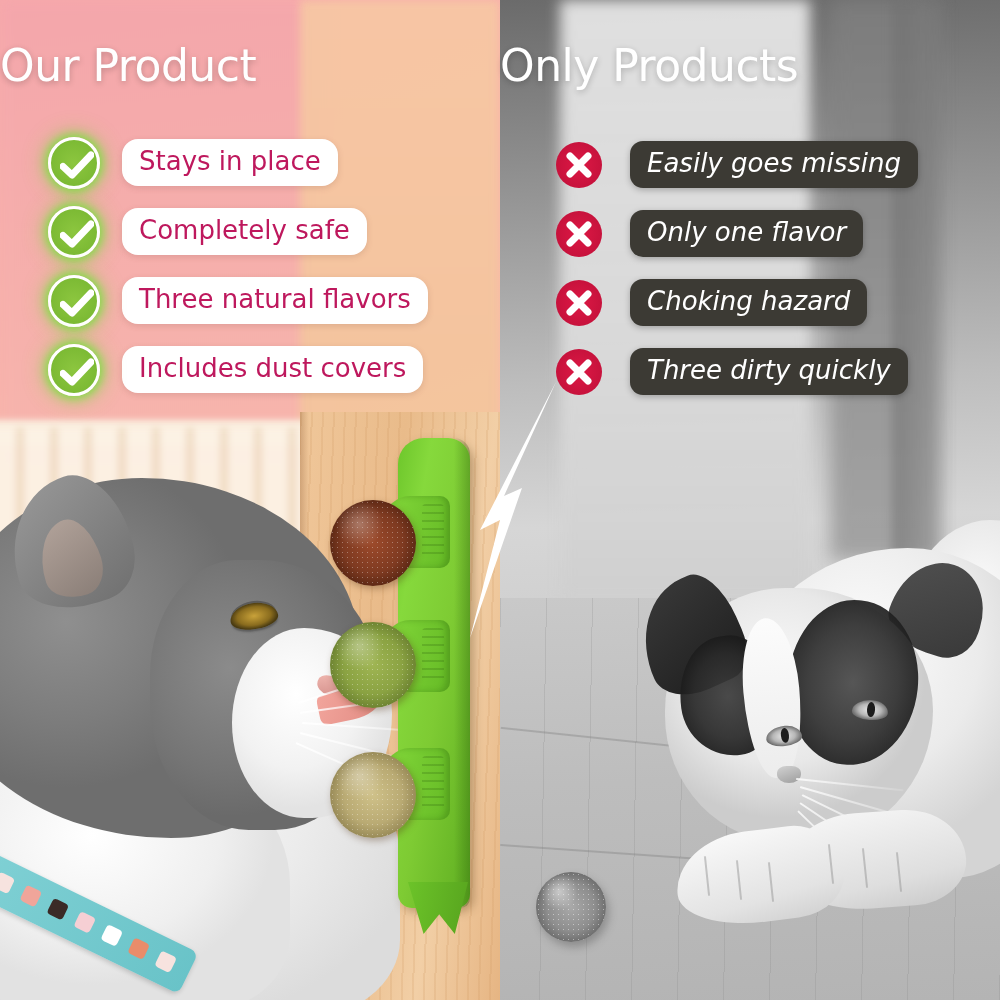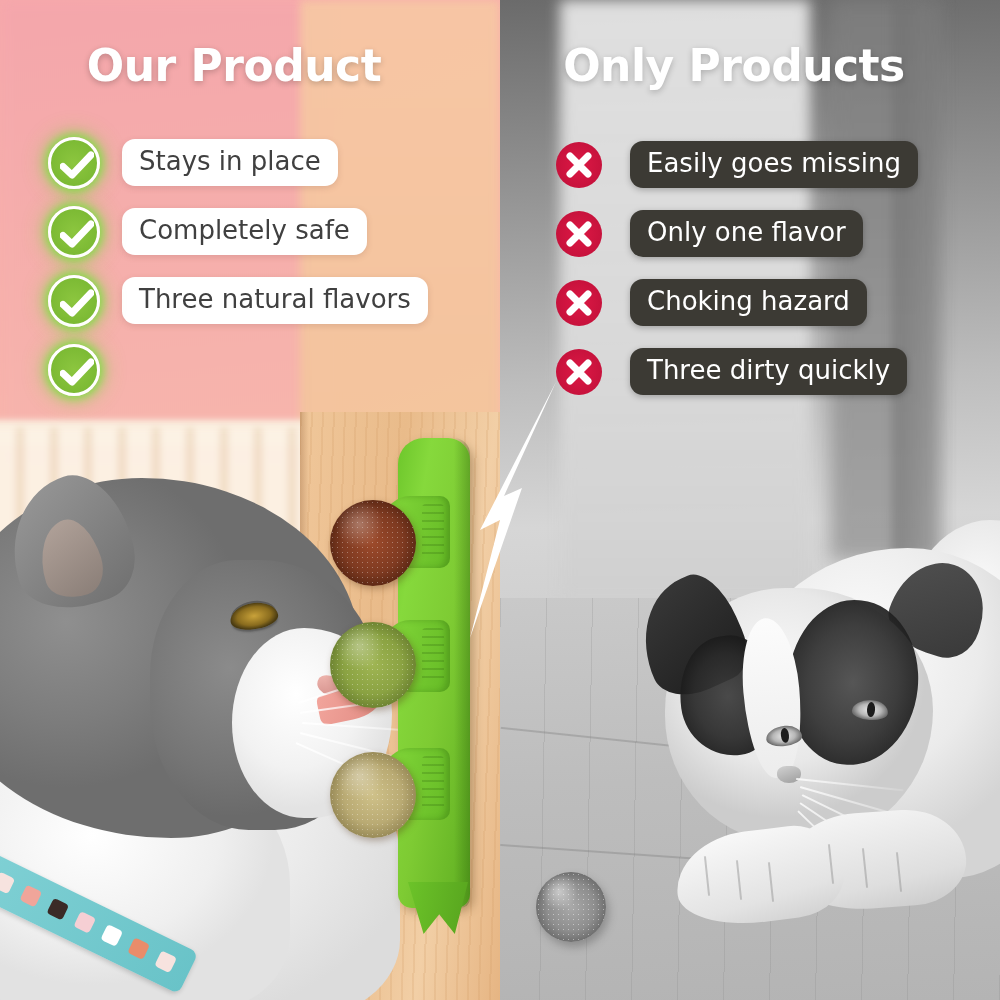--- a/index.html
+++ b/index.html
@@ -311,22 +311,22 @@
     border-radius:50%;
     background:
       radial-gradient(38% 38% at 33% 28%,rgba(255,255,255,.5),rgba(255,255,255,0) 70%),
       radial-gradient(closest-side,#a9a9a9,#8e8e8e 68%,#6f6f6f);
     box-shadow:3px 5px 9px rgba(80,80,80,.4);
   }
   .loose-ball .ball-grain{ opacity:.75; }
 
   
   .title{
-    position:absolute; top:40px; width:468px; text-align:center;
-    color:#ffffff; font-size:44px; font-weight:bold;
+    position:absolute; top:40px; width:468px; text-align:left;
+    color:#ffffff; font-size:44px; font-weight:normal;
     letter-spacing:-.5px;
     text-shadow:0 2px 6px rgba(0,0,0,.22);
     font-family:"DejaVu Sans", sans-serif;
   }
   .title.left  { left:0; }
   .title.right { left:500px; }
 
   .rows{ position:absolute; }
   .rows.left  { left:48px;  top:128px; }
   .rows.right { left:556px; top:130px; }
@@ -354,26 +354,28 @@
 
   .pill{
     margin-left:22px;
     border-radius:13px;
     padding:7px 17px 9px 17px;
     font-size:26px; line-height:1.16;
     white-space:nowrap;
     font-family:"DejaVu Sans", sans-serif;
   }
   .pill-light{
-    background:#ffffff; color:#404040;
+    background:#ffffff; color:#be185d;
     box-shadow:0 2px 6px rgba(120,70,60,.18);
+    border-radius:16px;
   }
   .pill-dark{
     background:#3c3a34; color:#ffffff;
     box-shadow:0 2px 6px rgba(0,0,0,.25);
+    font-style:italic;
   }
   .rows.right .pill{ margin-left:28px; }
 
   
   .vs-wrap{
     position:absolute; left:430px; top:380px; width:170px; height:260px;
     pointer-events:none;
   }
   .vs-bolt{
     position:absolute; left:0; top:0; width:170px; height:260px;
@@ -519,20 +521,21 @@
           </svg>
       </span>
       <span class="pill pill-light">Three natural flavors</span>
     </div>
     <div class="row">
       <span class="badge-check">
         <svg width="34" height="30" viewBox="0 0 34 30">
             <path d="M3 15.5 L12 24 L31 4" fill="none" stroke="#ffffff" stroke-width="7" stroke-linecap="round" stroke-linejoin="round"></path>
           </svg>
       </span>
+      <span class="pill pill-light">Includes dust covers</span>
     </div>
   </div>
 
   <div class="rows right">
     <div class="row">
       <span class="badge-x">
         <svg width="26" height="26" viewBox="0 0 26 26">
             <path d="M4 4 L22 22 M22 4 L4 22" fill="none" stroke="#ffffff" stroke-width="7" stroke-linecap="round"></path>
           </svg>
       </span>

